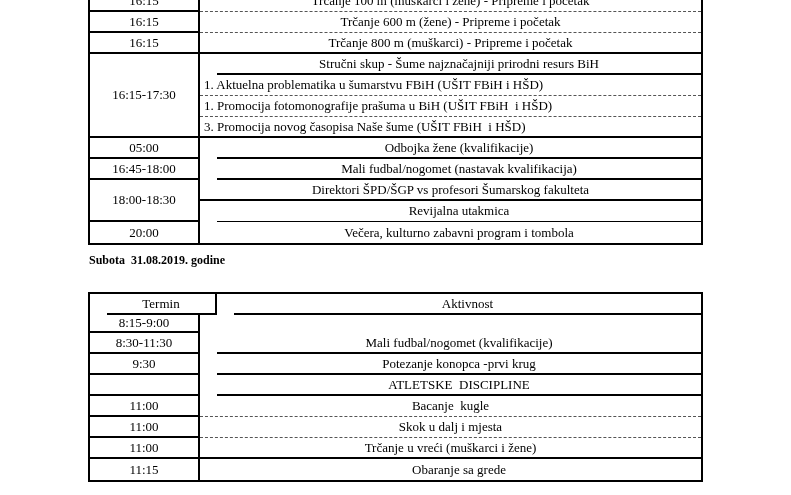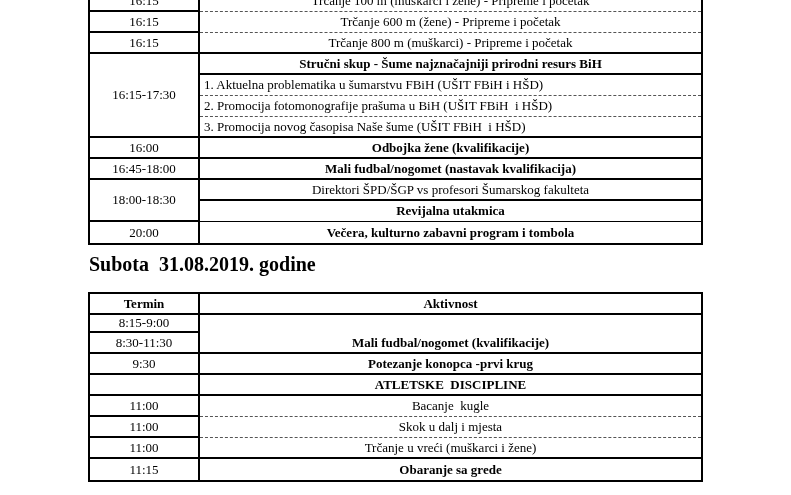--- a/index.html
+++ b/index.html
@@ -38,28 +38,28 @@
   .acts { flex: 1 1 auto; display: flex; flex-direction: column; min-width: 0; }
   .acell {
     height: 21px;
     display: flex; align-items: center; justify-content: center;
     font-size: 13px;
     box-sizing: border-box;
     white-space: pre-wrap;
     overflow: hidden;
   }
   .acell.left { justify-content: flex-start; padding-left: 4px; }
-  .b { font-weight: bold; }
+  .b { font-weight: normal; margin-left: 17px; }
   .sep-solid  { border-bottom: 2px solid #000; }
   .sep-thin   { border-bottom: 1px solid #000; }
   .sep-dashed { border-bottom: 1px dashed #555; }
   #saturday-heading {
     position: absolute;
     left: 89px; top: 253px;
-    font-size: 20px;
+    font-size: 12px;
     font-weight: bold;
     white-space: pre-wrap;
   }
 </style>
 </head>
 <body>
 
 <div id="page">
   <div id="table1" class="tbl">
       <div class="row">
@@ -78,26 +78,26 @@
         <div class="tcell sep-solid">16:15</div>
         <div class="acts">
           <div class="acell sep-solid">Trčanje 800 m (muškarci) - Pripreme i početak</div>
         </div>
       </div>
       <div class="row">
         <div class="tcell sep-solid">16:15-17:30</div>
         <div class="acts">
           <div class="acell sep-solid b">Stručni skup - Šume najznačajniji prirodni resurs BiH</div>
           <div class="acell sep-dashed left">1. Aktuelna problematika u šumarstvu FBiH (UŠIT FBiH i HŠD)</div>
-          <div class="acell sep-dashed left">2. Promocija fotomonografije prašuma u BiH (UŠIT FBiH  i HŠD)</div>
+          <div class="acell sep-dashed left">1. Promocija fotomonografije prašuma u BiH (UŠIT FBiH  i HŠD)</div>
           <div class="acell sep-solid left">3. Promocija novog časopisa Naše šume (UŠIT FBiH  i HŠD)</div>
         </div>
       </div>
       <div class="row">
-        <div class="tcell sep-solid">16:00</div>
+        <div class="tcell sep-solid">05:00</div>
         <div class="acts">
           <div class="acell sep-solid b">Odbojka žene (kvalifikacije)</div>
         </div>
       </div>
       <div class="row">
         <div class="tcell sep-solid">16:45-18:00</div>
         <div class="acts">
           <div class="acell sep-solid b">Mali fudbal/nogomet (nastavak kvalifikacija)</div>
         </div>
       </div>

